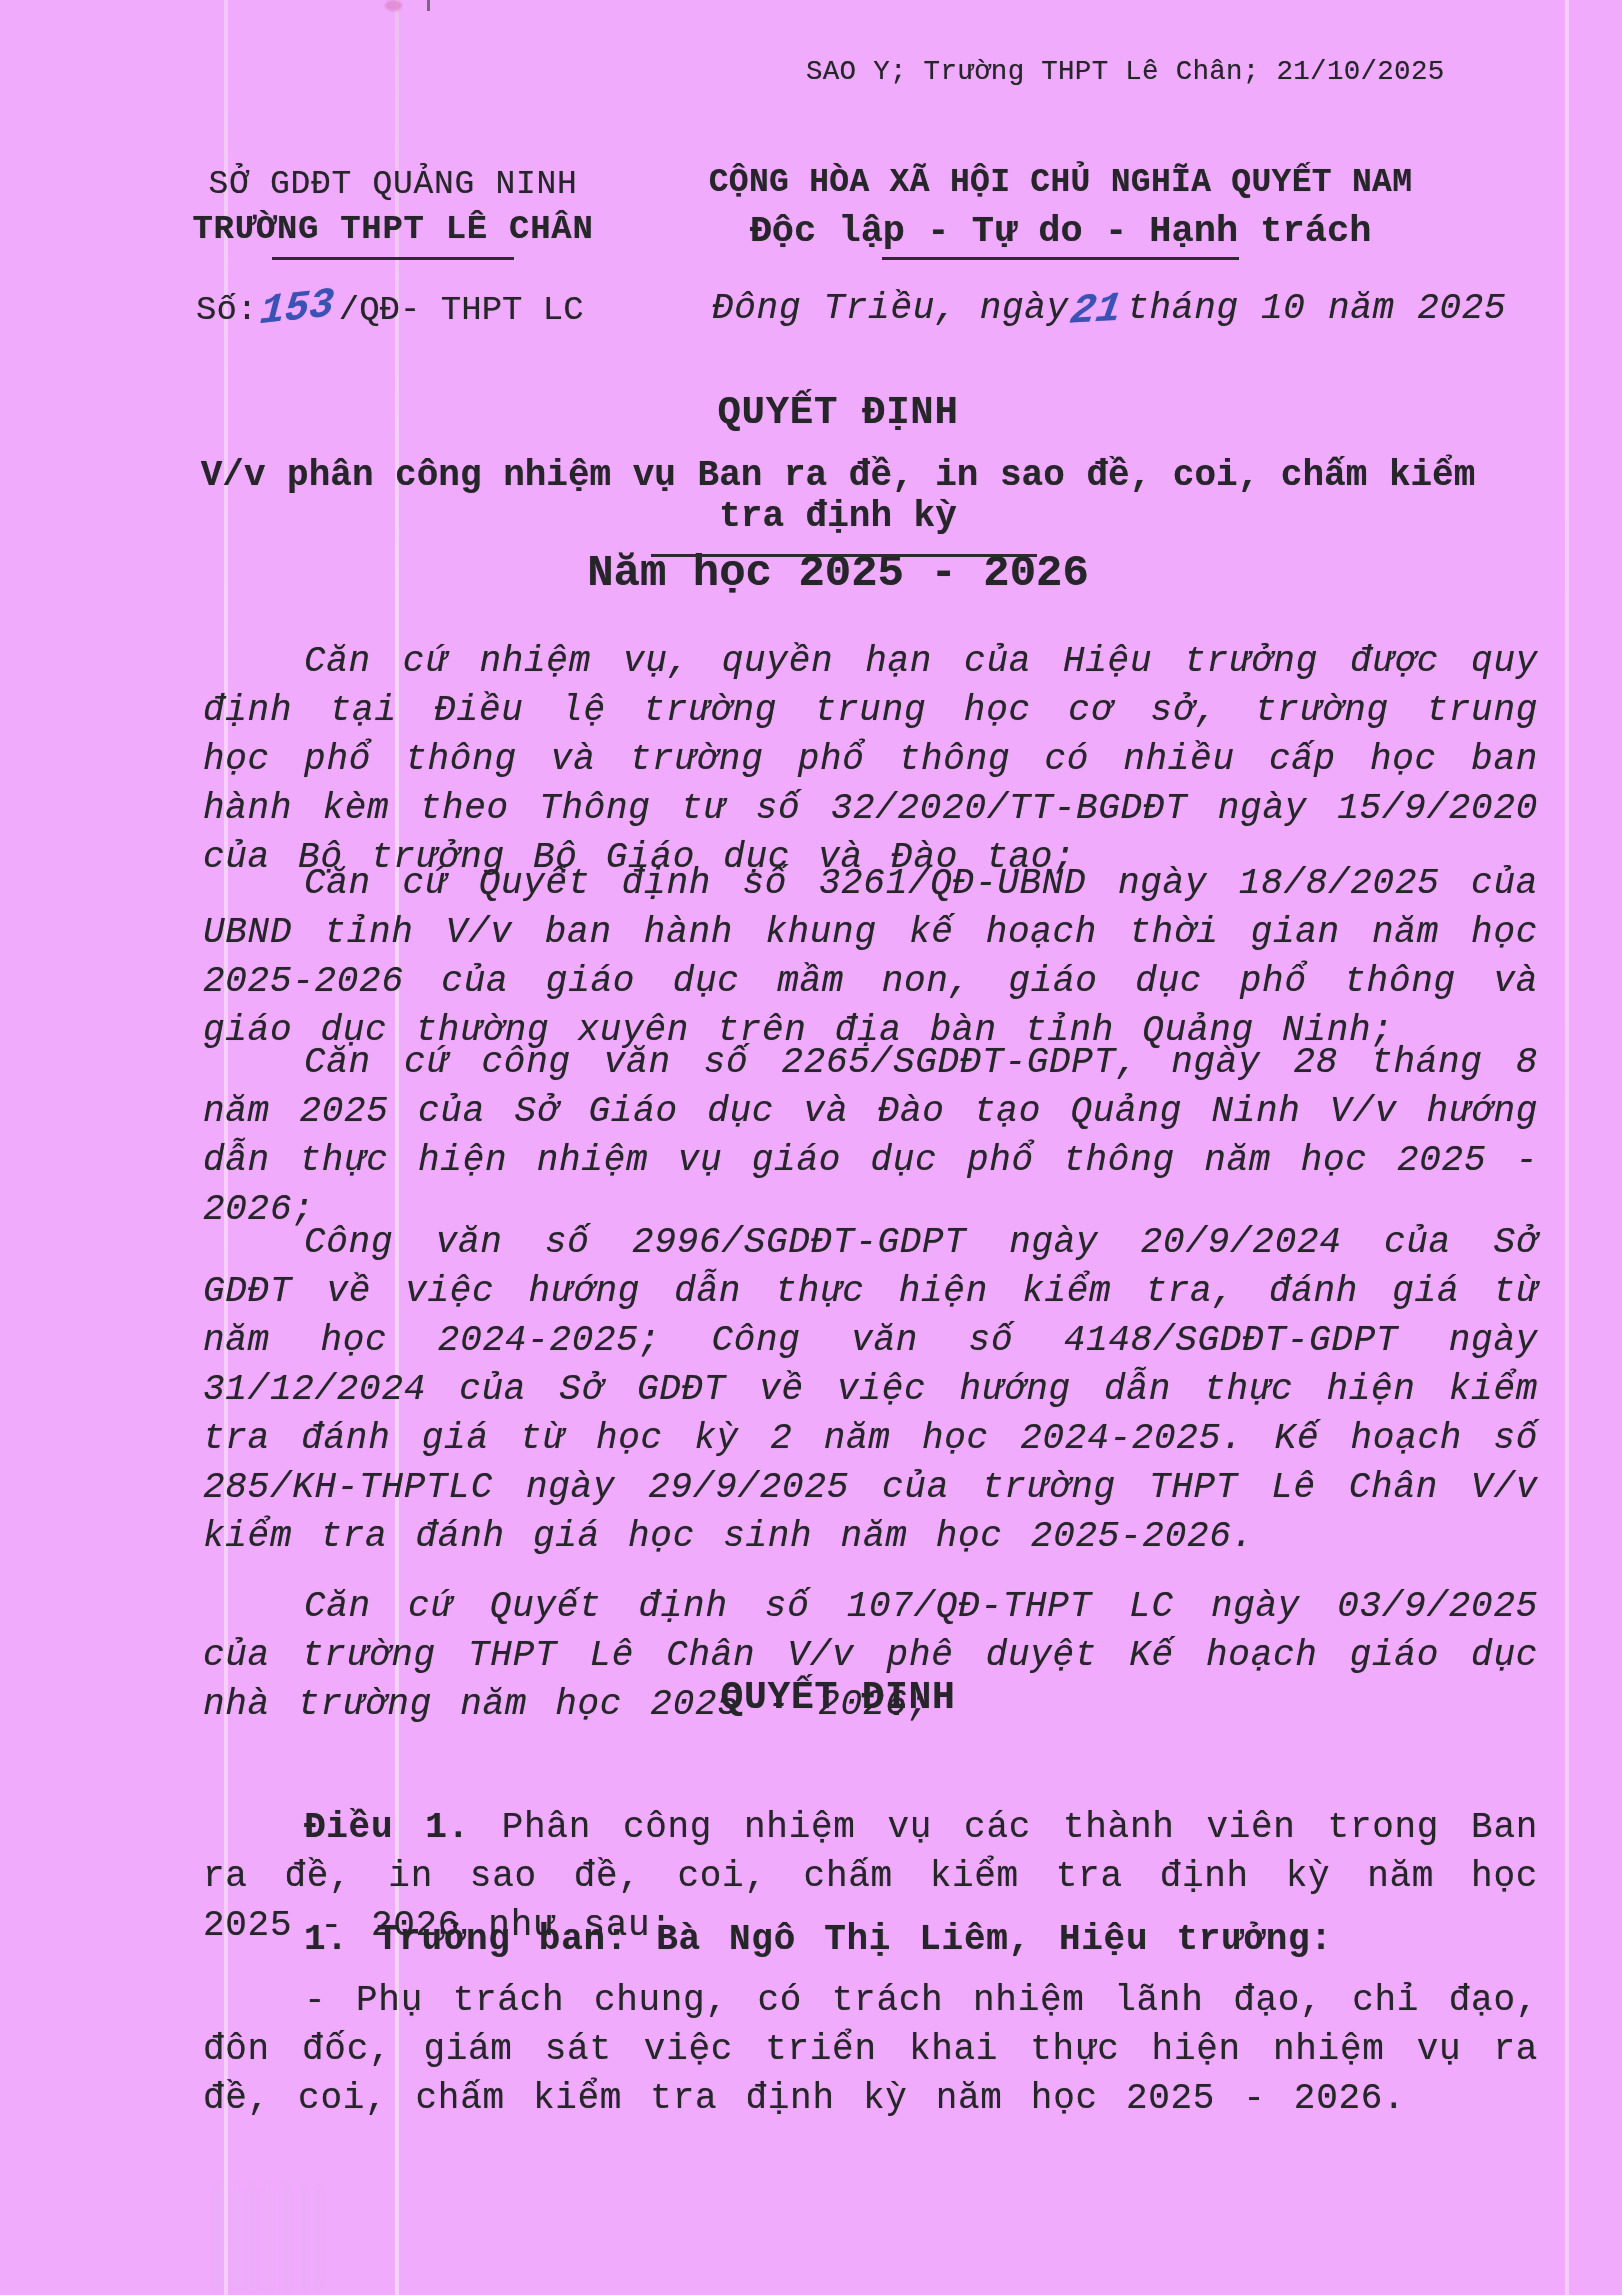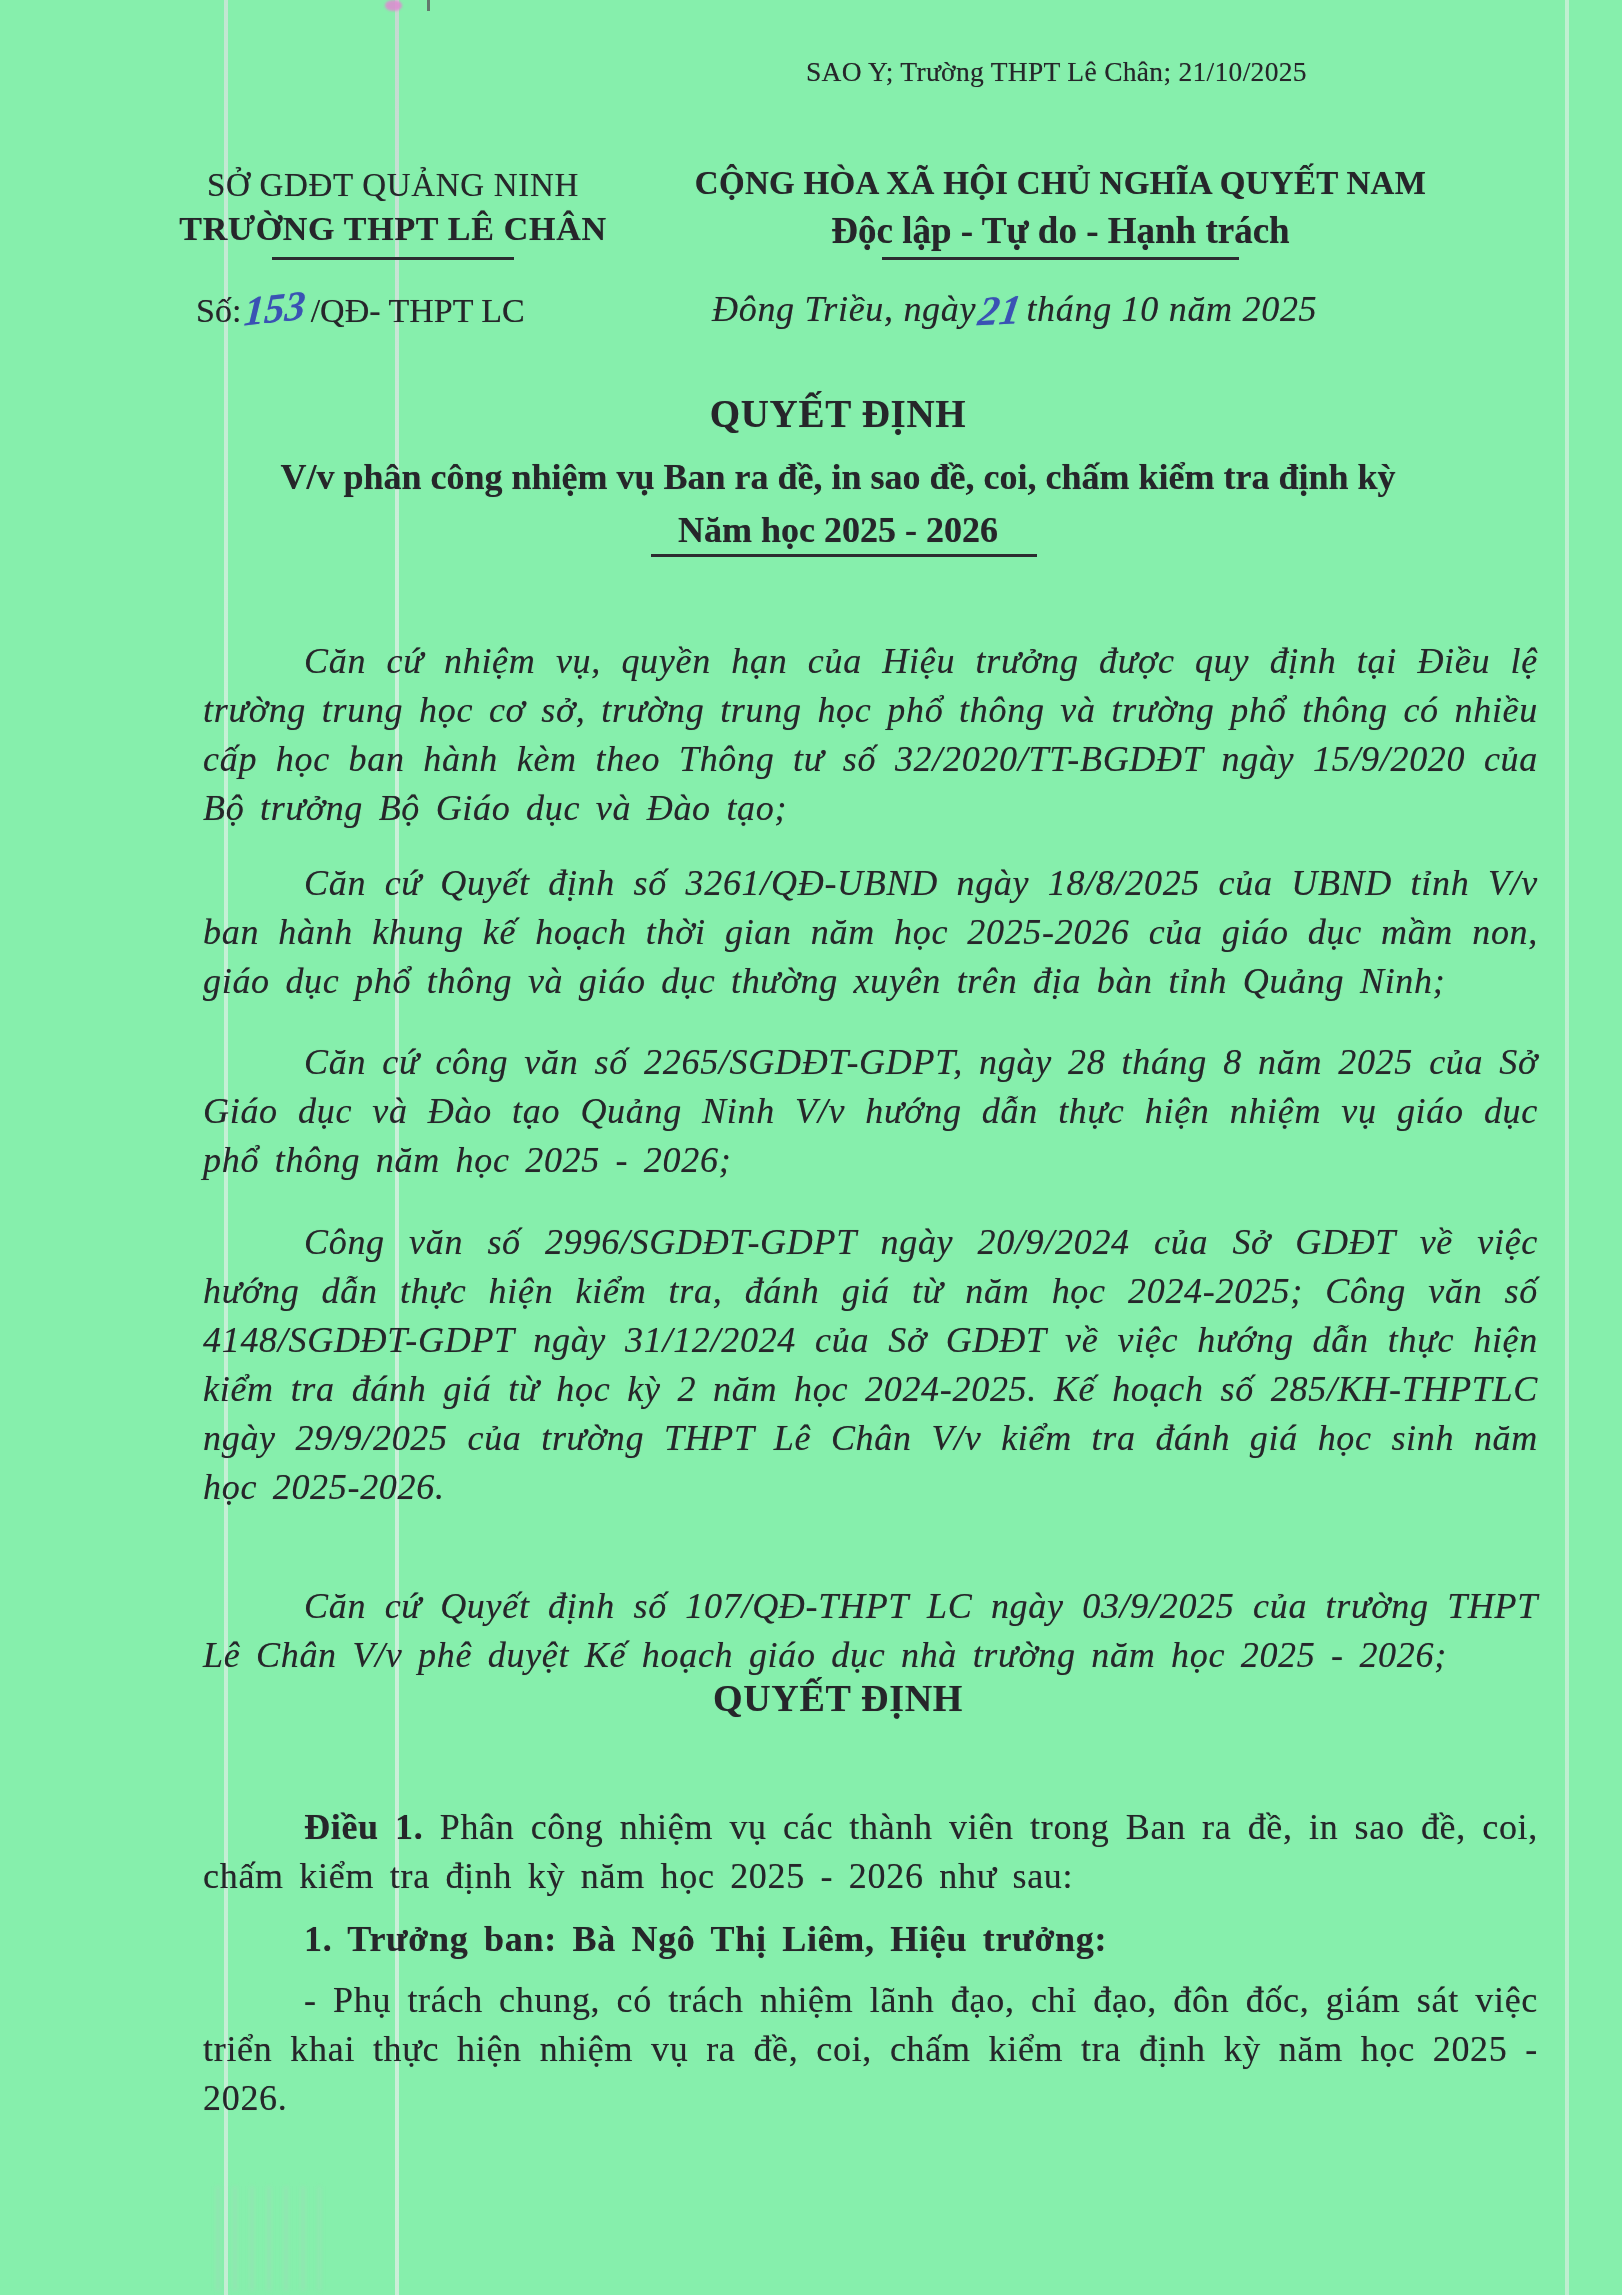--- a/index.html
+++ b/index.html
@@ -1,19 +1,19 @@
 <!DOCTYPE html>
 <html style="font-size:10.5px"><head>
 <meta charset="utf-8">
 <style>
   html,body{margin:0;padding:0;background:#e8e8e8;}
   .page{
     position:relative; width:1623px; height:2295px;
-    background:#86efac;
-    font-family:Liberation Serif, serif;
+    background:#f0abfc;
+    font-family:Liberation Mono, monospace;
     color:#26262a; overflow:hidden;
   }
   .ink{ text-shadow:0 0 0.7px rgba(20,20,25,.45); }
   
   .streak{position:absolute; top:0; bottom:0; width:3.9px; pointer-events:none;}
   .streak.s1{left:342; background:linear-gradient(#f3dff0, #faf2f8 30%, #f7ecf4);opacity:.55;}
   .streak.s2{left:395px; background:linear-gradient(#eec9e8, #f9f0f7 25%, #f8eef5);opacity:.6;}
   .streak.s3{left:1565px; background:linear-gradient(#f8f0f6, #f6edf3);opacity:.5;}
   .streak.s1{left:224px;}
   .dot{position:absolute; left:385px; top:0px; width:17px; height:10.5px;
@@ -41,21 +41,21 @@
     color:#3a52b4; font-style:italic; font-weight:600;
     display:inline-block; transform:rotate(-6deg) skewX(-10deg);
     font-size:41px; line-height:1; margin:0 5.2px 0 2.6px;
     text-shadow:0 0 0.7px rgba(58,82,180,.5);
   }
   .hand.day{transform:rotate(-3deg) skewX(-12deg); position:relative; top:2.6px;}
   
   .titleblock{position:absolute; left:164px; top:391px; width:1348px; text-align:center;}
   .titleblock .t1{font-size:39px; font-weight:bold; letter-spacing:0.7px;}
   .titleblock .t2{font-size:36px; font-weight:bold; margin-top:19.6px;}
-  .titleblock .t3{font-size:36px; font-weight:bold; margin-top:11.8px;}
+  .titleblock .t3{font-size:44px; font-weight:bold; margin-top:11.8px;}
   .rule.title-rule{left:651px; top:554px; width:386px; height:3.3px;}
   
   .para{
     position:absolute; left:203px; width:1335px;
     font-size:36px; line-height:49px; text-align:justify;
     text-indent:101px; letter-spacing:0.7px; word-spacing:5.9px;
   }
   .para.it{font-style:italic;}
   .p1{top:601px;} .p2{top:823px;} .p3{top:1002px;} .p4{top:1182px;}
   .p5{top:1546px;} .p6{top:1615px;}

